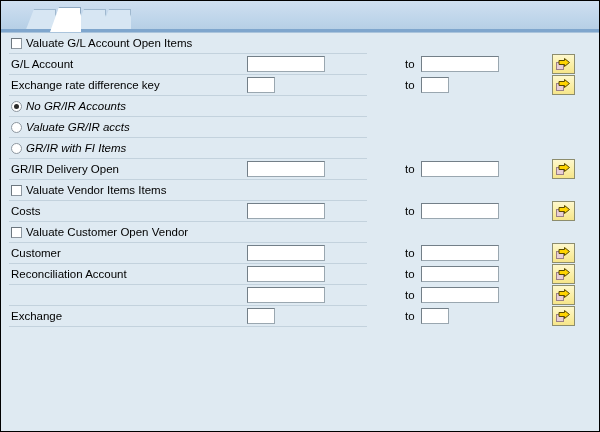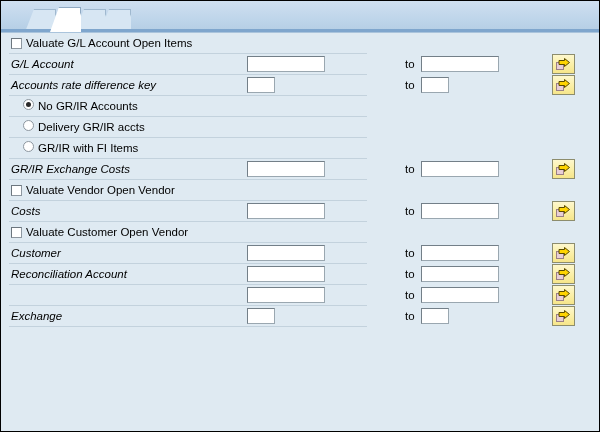--- a/index.html
+++ b/index.html
@@ -90,21 +90,20 @@
   }
   .sep-a{left:8px;width:358px;}
   .sep-b{left:374px;width:172px;}
   .sep-c{left:550px;width:38px;}
 
   .lbl{
     position:absolute;left:10px;top:3px;
     font-size:11.5px;color:#000;
     white-space:nowrap;
     line-height:14px;
-    font-style:italic;
   }
   .to{
     position:absolute;left:404px;top:3px;
     font-size:11.5px;color:#000;
     line-height:14px;
   }
   .fld{
     position:absolute;top:2px;
     height:16px;
     background:#ffffff;
@@ -144,23 +143,24 @@
     border-top-color:#6c767e;
     border-left-color:#6c767e;
     box-sizing:border-box;
     margin-right:4px;
     flex:none;
   }
   .chk-lbl{font-size:11.5px;color:#000;line-height:14px;white-space:nowrap;}
 
   
   .radwrap{
-    position:absolute;left:22px;top:3px;
-    display:flex;align-items:flex-start;
+    position:absolute;left:10px;top:3px;
+    display:flex;align-items:center;
     cursor:pointer;
+    font-style:italic;
   }
   .rad{
     width:11px;height:11px;border-radius:50%;
     background:#ffffff;
     border:1px solid #8d97a0;
     box-sizing:border-box;
     margin-right:4px;
     flex:none;
     position:relative;
   }
@@ -214,21 +214,21 @@
           <svg width="15" height="13" viewBox="0 0 15 13">
             <rect x="0.5" y="4.5" width="7" height="7" fill="#e8cfd6" stroke="#9a7f86" stroke-width="1"></rect>
             <path d="M3 2.5 L8.5 2.5 L8.5 0.5 L13.5 4.5 L8.5 8.5 L8.5 6.5 L3 6.5 Z" fill="#ffd400" stroke="#5a4a00" stroke-width="1" stroke-linejoin="round"></path>
           </svg>
         </div>
         <div class="sep sep-a"></div>
         <div class="sep sep-b"></div>
         <div class="sep sep-c"></div>
       </div>
       <div class="row">
-        <div class="lbl">Accounts rate difference key</div>
+        <div class="lbl">Exchange rate difference key</div>
         <div class="fld f-from-narrow"></div>
         <div class="to">to</div>
         <div class="fld f-to-narrow"></div>
         <div class="arrowbtn">
           <svg width="15" height="13" viewBox="0 0 15 13">
             <rect x="0.5" y="4.5" width="7" height="7" fill="#e8cfd6" stroke="#9a7f86" stroke-width="1"></rect>
             <path d="M3 2.5 L8.5 2.5 L8.5 0.5 L13.5 4.5 L8.5 8.5 L8.5 6.5 L3 6.5 Z" fill="#ffd400" stroke="#5a4a00" stroke-width="1" stroke-linejoin="round"></path>
           </svg>
         </div>
         <div class="sep sep-a"></div>
@@ -238,50 +238,50 @@
       <div class="row">
         <div class="radwrap">
           <span class="rad on"></span>
           <span class="rad-lbl">No GR/IR Accounts</span>
         </div>
         <div class="sep sep-a"></div>
       </div>
       <div class="row">
         <div class="radwrap">
           <span class="rad"></span>
-          <span class="rad-lbl">Delivery GR/IR accts</span>
+          <span class="rad-lbl">Valuate GR/IR accts</span>
         </div>
         <div class="sep sep-a"></div>
       </div>
       <div class="row">
         <div class="radwrap">
           <span class="rad"></span>
           <span class="rad-lbl">GR/IR with FI Items</span>
         </div>
         <div class="sep sep-a"></div>
       </div>
       <div class="row">
-        <div class="lbl">GR/IR Exchange Costs</div>
+        <div class="lbl">GR/IR Delivery Open</div>
         <div class="fld f-from-wide"></div>
         <div class="to">to</div>
         <div class="fld f-to-wide"></div>
         <div class="arrowbtn">
           <svg width="15" height="13" viewBox="0 0 15 13">
             <rect x="0.5" y="4.5" width="7" height="7" fill="#e8cfd6" stroke="#9a7f86" stroke-width="1"></rect>
             <path d="M3 2.5 L8.5 2.5 L8.5 0.5 L13.5 4.5 L8.5 8.5 L8.5 6.5 L3 6.5 Z" fill="#ffd400" stroke="#5a4a00" stroke-width="1" stroke-linejoin="round"></path>
           </svg>
         </div>
         <div class="sep sep-a"></div>
         <div class="sep sep-b"></div>
         <div class="sep sep-c"></div>
       </div>
       <div class="row">
         <div class="chkwrap">
           <span class="chk"></span>
-          <span class="chk-lbl">Valuate Vendor Open Vendor</span>
+          <span class="chk-lbl">Valuate Vendor Items Items</span>
         </div>
         <div class="sep sep-a"></div>
       </div>
       <div class="row">
         <div class="lbl">Costs</div>
         <div class="fld f-from-wide"></div>
         <div class="to">to</div>
         <div class="fld f-to-wide"></div>
         <div class="arrowbtn">
           <svg width="15" height="13" viewBox="0 0 15 13">

